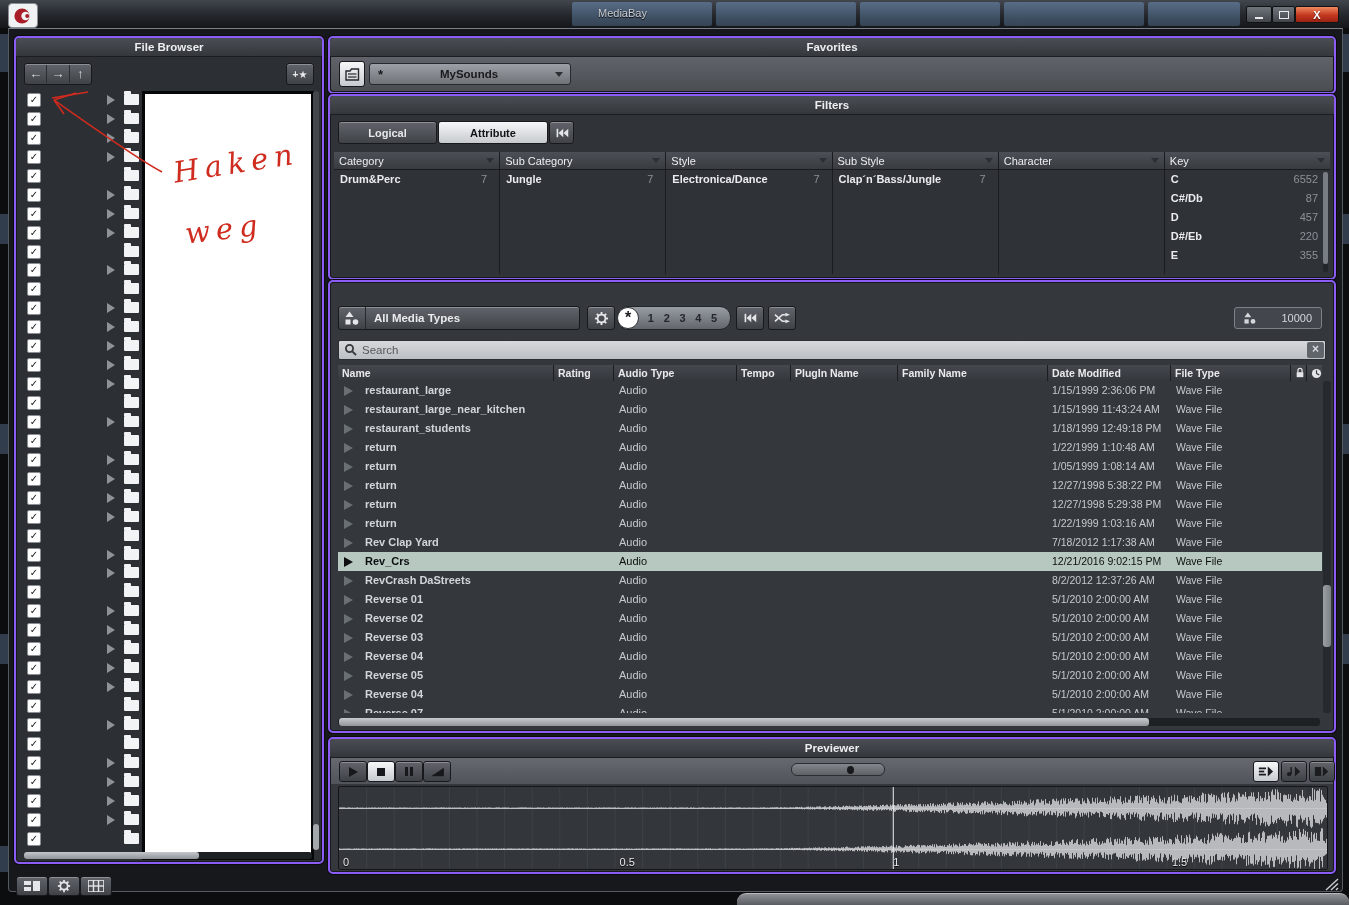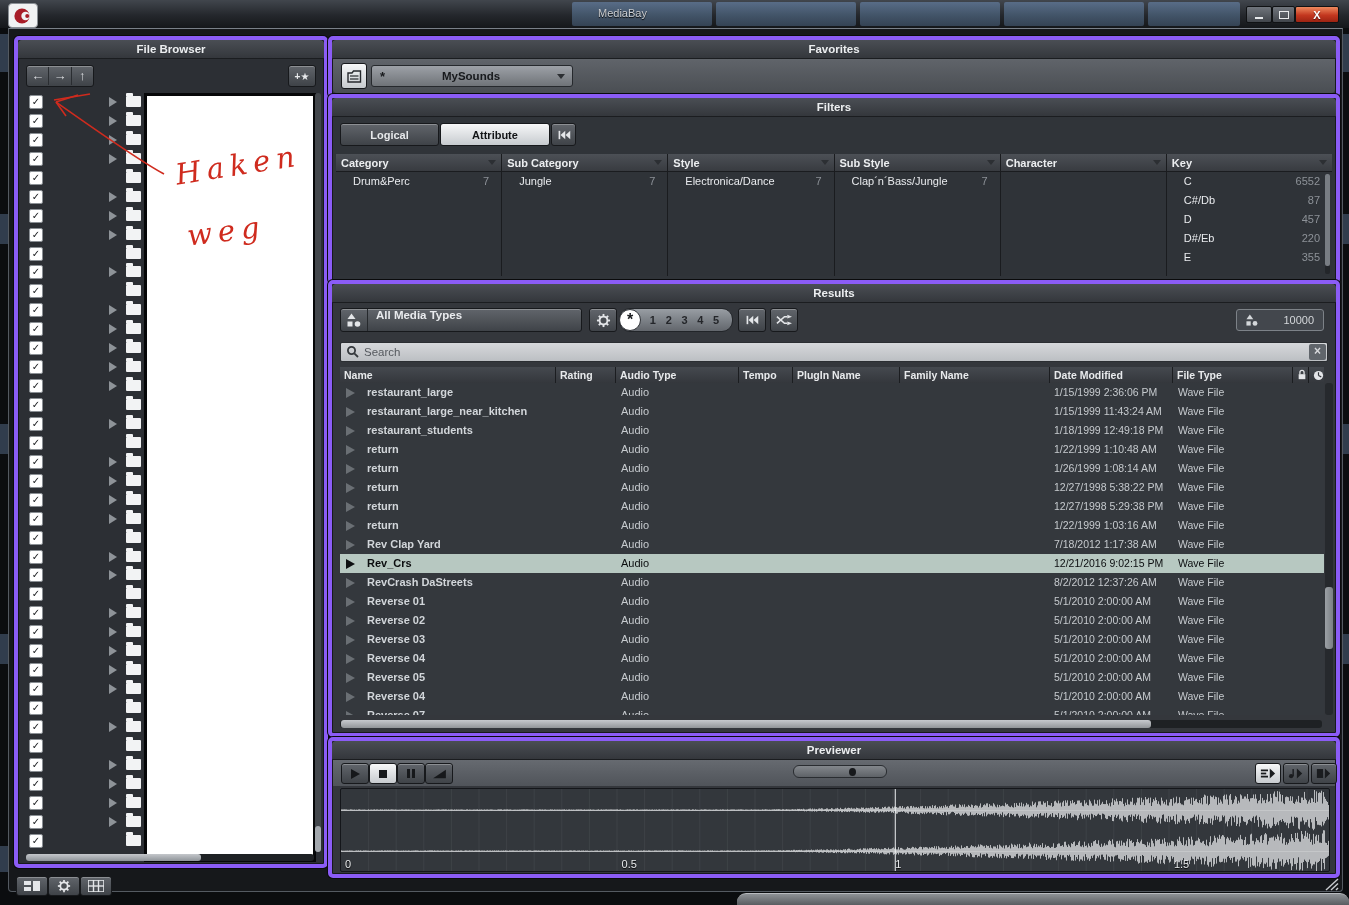--- a/index.html
+++ b/index.html
@@ -26,21 +26,21 @@
 
   
   .edge-blk{position:absolute;width:8px;background:#3b4a5d;opacity:.8;}
   #behind-bottombar{position:absolute;left:737px;top:893px;width:612px;height:12px;
     background:linear-gradient(#8d9195,#55585c);border-radius:9px 9px 0 0;border-top:1px solid #b9bcc0;}
 
   
   #window{position:absolute;left:8px;top:28px;width:1333px;height:862px;
     background:#16181b;border:1px solid #545a61;border-top-color:#7a8088;border-radius:0 0 4px 4px;}
 
-  .panel{position:absolute;background:#34373c;border:4px solid #8b5cf6;border-radius:5px;
+  .panel{position:absolute;background:#34373c;border:2px solid #8b5cf6;border-radius:5px;
     box-shadow:inset 0 0 0 1px #17191c, 0 0 0 1px #0a0b0c;}
   .panel-head{height:18px;line-height:18px;text-align:center;font-size:11.5px;font-weight:bold;color:#eceef0;
     background:linear-gradient(#4a4e54,#34373c);border-bottom:1px solid #1b1d20;border-radius:4px 4px 0 0;}
 
   .btn{background:linear-gradient(#61656b,#3f4348);border:1px solid #17191c;border-radius:3px;
     box-shadow:inset 0 1px 0 rgba(255,255,255,.28);display:flex;align-items:center;justify-content:center;}
   .btn-light{background:linear-gradient(#f6f7f8,#c7cbcf);}
 
   
   #file-browser{left:14px;top:36px;width:306px;height:824px;background:#2c2f34;}
@@ -89,32 +89,32 @@
   #filters{left:328px;top:94px;width:1004px;height:182px;background:#303439;}
   #flt-toolbar{position:absolute;left:0;top:19px;width:100%;height:34px;}
   #flt-logical{position:absolute;left:8px;top:6px;width:97px;height:21px;font-size:11px;font-weight:bold;color:#e6e8ea;}
   #flt-attribute{position:absolute;left:108px;top:6px;width:108px;height:21px;font-size:11px;font-weight:bold;color:#121416;}
   #flt-reset{position:absolute;left:219px;top:6px;width:23px;height:21px;}
   #filter-cols{position:absolute;left:4px;right:4px;top:56px;bottom:4px;display:flex;}
   .fcol{flex:1;position:relative;border-right:1px solid #1a1c1f;display:flex;flex-direction:column;}
   .fcol:last-child{border-right:none;}
   .fcol-head{height:17px;background:linear-gradient(#4c5056,#383b40);border-bottom:1px solid #1a1c1f;
     display:flex;align-items:center;justify-content:space-between;padding:0 5px;}
-  .fcol-title{font-size:11px;font-weight:bold;color:#eceef0;}
+  .fcol-title{font-size:11px;font-weight:normal;color:#eceef0;}
   .fcol-body{position:relative;flex:1;background:#2f3338;}
   .fitem{position:relative;height:19px;line-height:19px;}
-  .fitem-label{position:absolute;left:17px;font-size:11px;font-weight:normal;color:#e9ebee;}
+  .fitem-label{position:absolute;left:6px;font-size:11px;font-weight:bold;color:#e9ebee;}
   .fitem-count{position:absolute;right:12px;font-size:11px;color:#8d9298;}
   .fcol-scroll{position:absolute;right:2px;top:2px;bottom:2px;width:5px;background:#23262a;border-radius:2px;}
   .fcol-sthumb{position:absolute;left:0;top:0;width:5px;height:92%;background:#787d83;border-radius:2px;}
 
   
   #results{left:328px;top:280px;width:1004px;height:449px;background:#34373c;}
   #res-toolbar{position:absolute;left:0;top:19px;width:100%;height:36px;}
-  #res-media-dd{position:absolute;left:8px;top:5px;width:240px;height:22px;display:flex;align-items:flex-start;}
+  #res-media-dd{position:absolute;left:8px;top:5px;width:240px;height:22px;display:flex;align-items:center;}
   #res-media-icon{width:26px;height:100%;display:flex;align-items:center;justify-content:center;border-right:1px solid #26292d;}
   #res-media-label{flex:1;font-size:11.5px;font-weight:bold;color:#e9ebee;padding-left:8px;}
   #res-gear{position:absolute;left:257px;top:5px;width:26px;height:22px;}
   #res-rating{position:absolute;left:287px;top:5px;width:112px;height:22px;border:1px solid #222529;border-radius:11px;
     background:linear-gradient(#989da3,#62666c);display:flex;align-items:center;}
   #rating-star{width:22px;height:22px;margin-left:-1px;background:#fff;border:1px solid #303338;border-radius:50%;
     box-sizing:border-box;text-align:center;line-height:20px;font-size:16px;font-weight:bold;color:#17191c;}
   #rating-digits{flex:1;display:flex;justify-content:space-around;padding:0 8px 0 4px;}
   #rating-digits span{font-size:11px;font-weight:bold;color:#24262a;}
   #res-reset{position:absolute;left:406px;top:5px;width:26px;height:22px;}
@@ -584,21 +584,20 @@
             </div>
             <div class="fcol-scroll">
               <div class="fcol-sthumb"></div>
             </div>
           </div>
         </div>
       </div>
   </div>
 
   <div class="panel" id="results">
-    <div class="panel-head">Results</div>
     <div id="res-toolbar">
       <div class="btn" id="res-media-dd">
         <span id="res-media-icon">
           <svg width="14" height="14" viewBox="0 0 14 14">
               <polygon points="4.5,0.5 8.5,6 0.5,6" fill="#e4e6e9"></polygon>
               <rect x="0.5" y="8.5" width="5" height="5" fill="#e4e6e9"></rect>
               <circle cx="10.5" cy="11" r="2.8" fill="#e4e6e9"></circle>
             </svg>
         </span>
         <span id="res-media-label">All Media Types</span>
@@ -722,21 +721,21 @@
           <span class="rr-tri"></span>
           <span class="rr-name">return</span>
           <span class="rr-media">Audio</span>
           <span class="rr-date">1/22/1999 1:10:48 AM</span>
           <span class="rr-ftype">Wave File</span>
         </div>
         <div class="rrow">
           <span class="rr-tri"></span>
           <span class="rr-name">return</span>
           <span class="rr-media">Audio</span>
-          <span class="rr-date">1/26/1999 1:08:14 AM</span>
+          <span class="rr-date">1/05/1999 1:08:14 AM</span>
           <span class="rr-ftype">Wave File</span>
         </div>
         <div class="rrow">
           <span class="rr-tri"></span>
           <span class="rr-name">return</span>
           <span class="rr-media">Audio</span>
           <span class="rr-date">12/27/1998 5:38:22 PM</span>
           <span class="rr-ftype">Wave File</span>
         </div>
         <div class="rrow">

